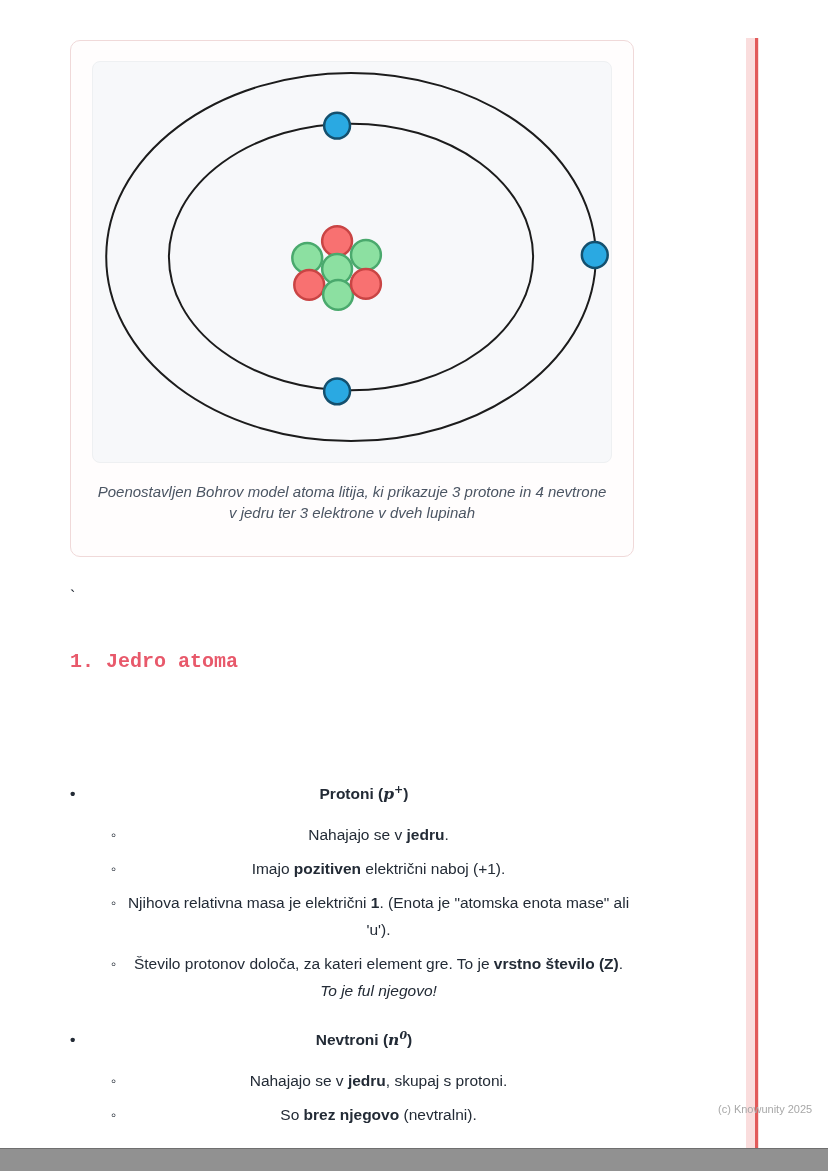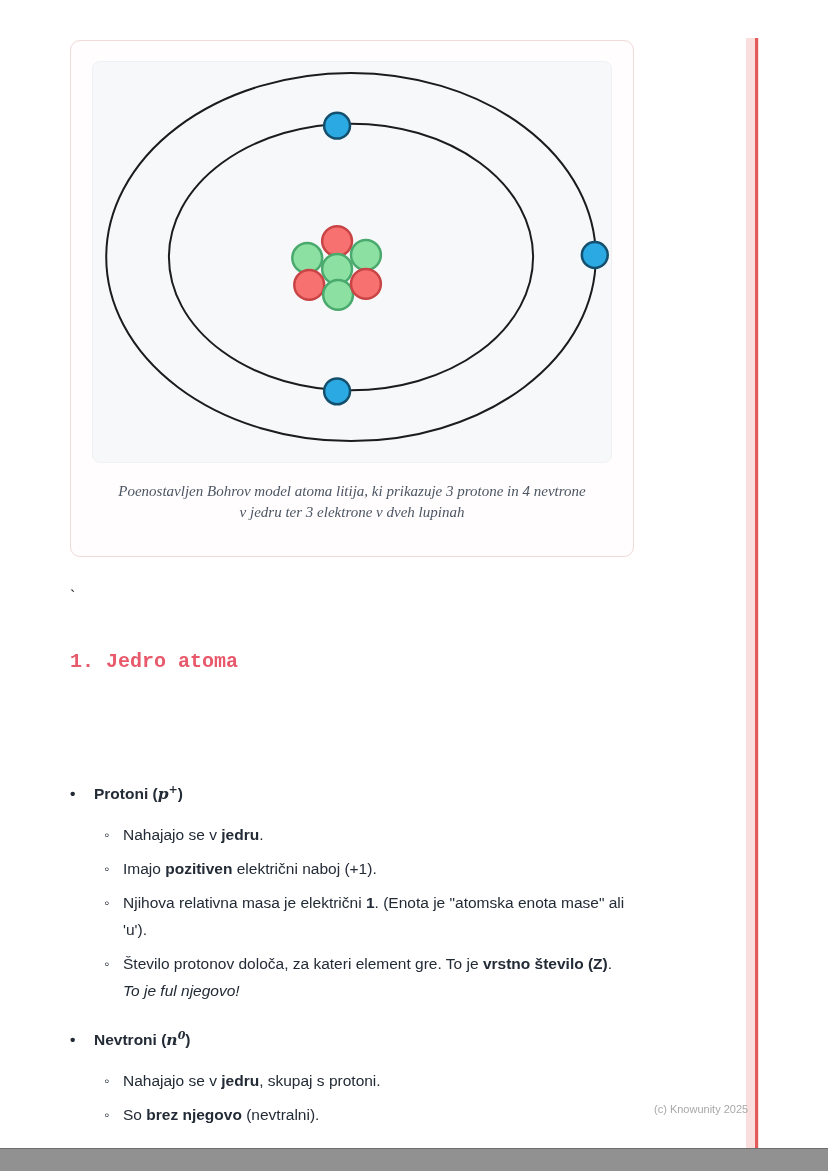--- a/index.html
+++ b/index.html
@@ -6,46 +6,46 @@
   .page{position:relative;width:828px;height:1171px;background:#ffffff;overflow:hidden;
         font-family:"Liberation Sans",sans-serif;color:#232b36;}
 
   
   .figure-card{position:absolute;left:70px;top:40px;width:564px;height:517px;
                background:#fffdfd;border:1px solid #f0d9d9;border-radius:10px;box-sizing:border-box;}
   .diagram{position:absolute;left:21px;top:20px;width:520px;height:402px;
            background:#f7f8fa;border:1px solid #eef0f2;border-radius:8px;box-sizing:border-box;overflow:hidden;}
   .diagram svg{display:block;width:100%;height:100%;}
   .caption{position:absolute;left:20px;right:20px;top:440px;text-align:center;
-           font-style:italic;font-size:15px;line-height:21px;color:#4b5563;white-space:pre-line;font-family:Liberation Serif, serif;}
+           font-style:italic;font-size:15px;line-height:21px;color:#4b5563;white-space:pre-line;}
 
   
   .stray{position:absolute;left:70px;top:588px;font-size:16px;color:#232b36;}
   .heading{position:absolute;left:70px;top:650px;margin:0;font-size:20px;font-weight:700;}
   .intro{position:absolute;left:70px;top:690px;width:564px;margin:0;
          font-size:15.5px;line-height:27px;text-align:justify;}
 
   .main-list{position:absolute;left:70px;top:780px;width:564px;margin:0;padding:0;list-style:none;
              font-size:15.5px;line-height:27px;}
   .main-item{display:flex;margin-bottom:6px;}
   .marker{flex:none;}
   .marker.disc{width:24px;font-weight:700;}
   .marker.circ{width:19px;font-size:15px;}
-  .item-body{flex:1;}
+  .item-body{flex:1;text-align:center;}
   .item-title{line-height:27px;}
   .sub-list{list-style:none;margin:14px 0 16px;padding-left:10px;}
   .sub-item{display:flex;margin-bottom:7px;line-height:27px;}
   .sub-text{flex:1;}
   .b{font-weight:700;}
   .i{font-style:italic;}
   .math{font-family:"DejaVu Serif",serif;font-style:italic;font-weight:700;}
   sup{font-size:11px;line-height:0;}
 
   
-  .watermark{position:absolute;left:654px;top:1103px;font-size:11px;color:#a8a8a8;z-index:5;}
+  .watermark{position:absolute;left:718px;top:1103px;font-size:11px;color:#a8a8a8;z-index:5;}
   .side-stripe{position:absolute;left:746px;top:38px;width:13px;height:1110px;background:#fadddd;z-index:1;}
   .stripe-line{position:absolute;right:1px;top:0;width:3px;height:100%;background:#e25a5a;}
   .bottom-bar{position:absolute;left:0;top:1148px;width:828px;height:23px;background:#919191;border-top:1px solid #6f6f6f;}
 </style>
 </head>
 <body>
 
 <div class="page">
 
   <div class="figure-card">

